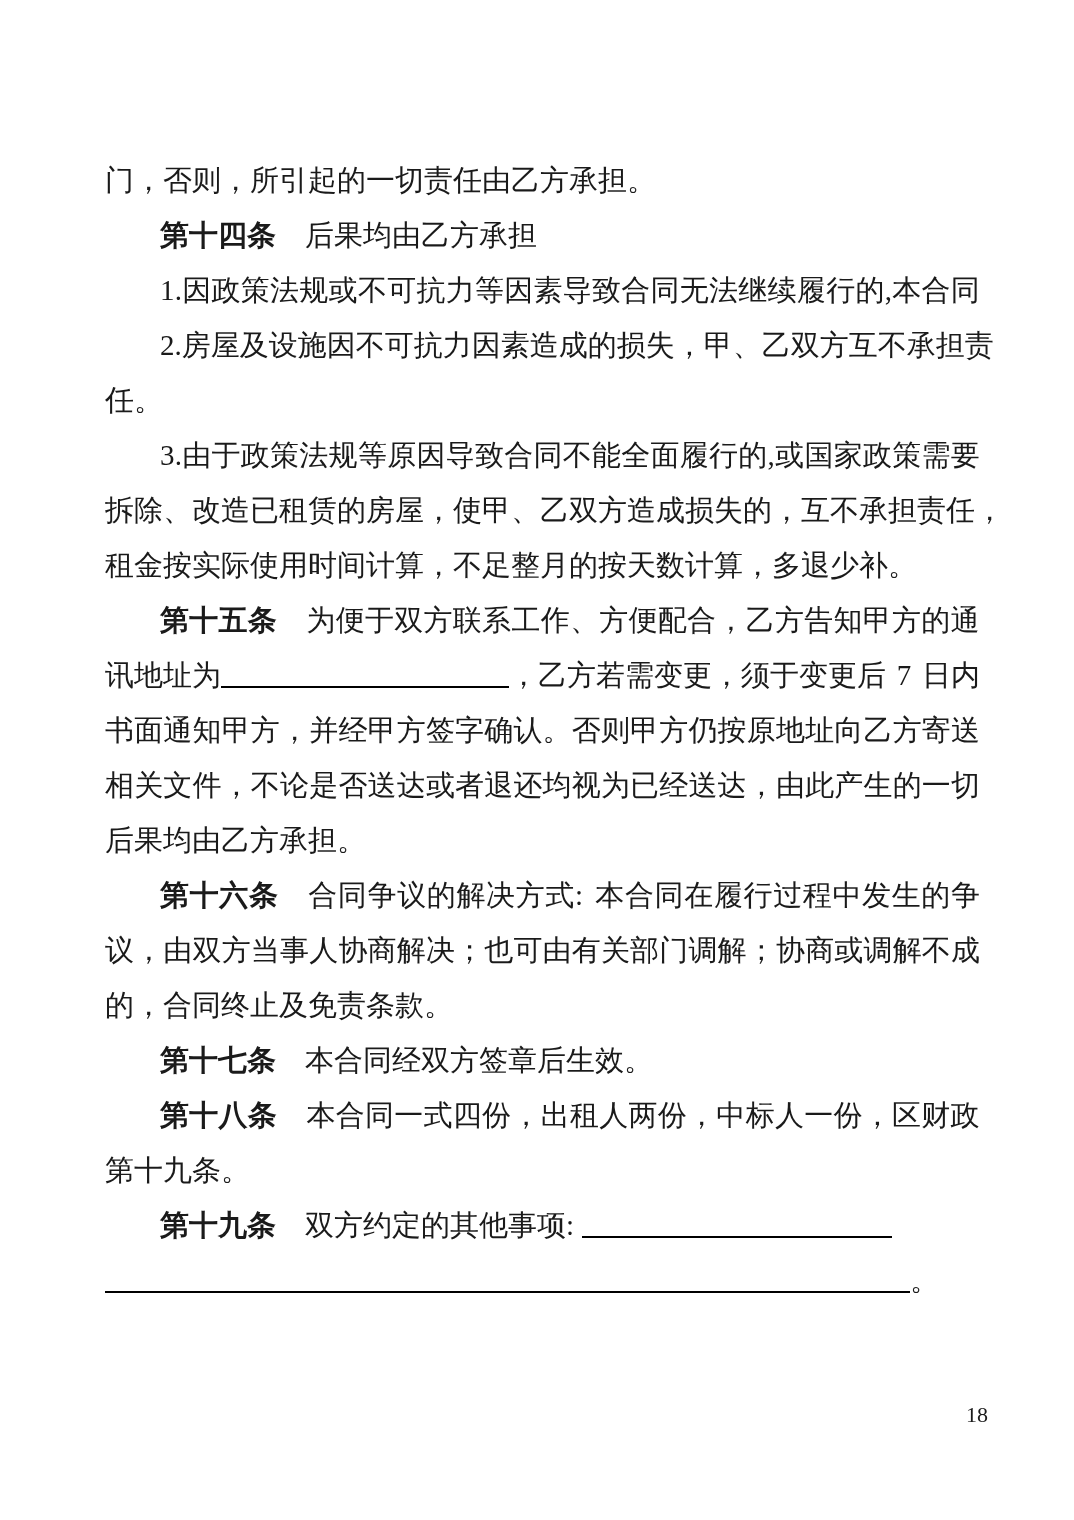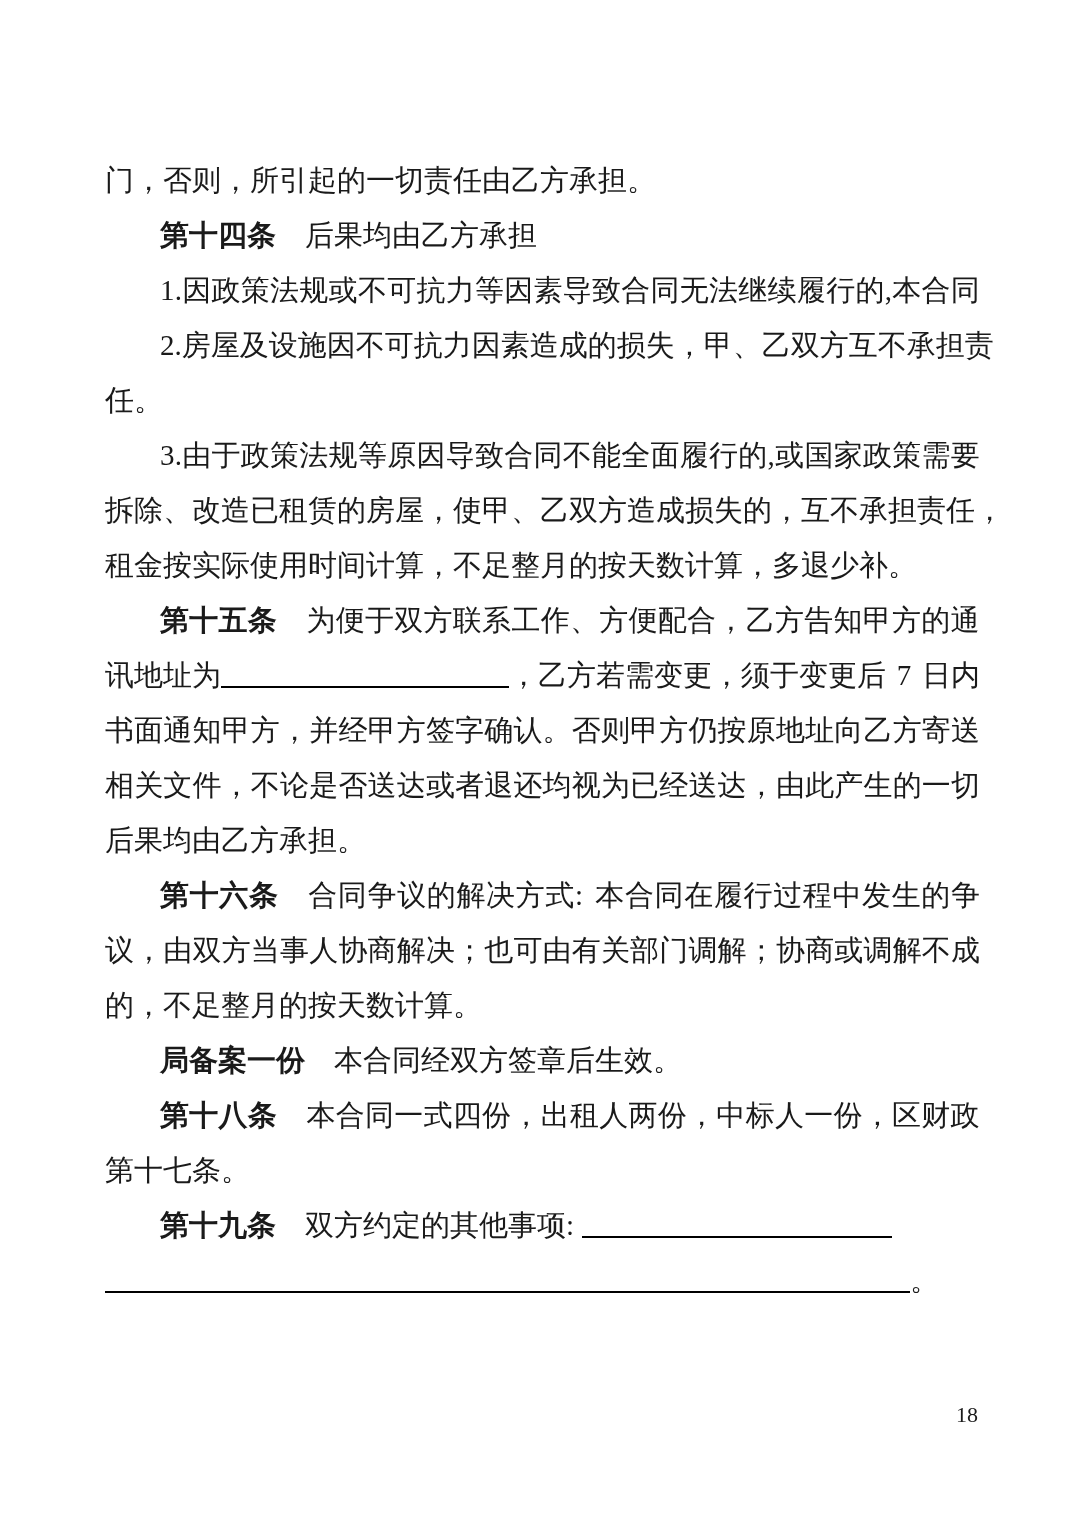--- a/index.html
+++ b/index.html
@@ -49,21 +49,21 @@
     height: 0;
     border-bottom: 2px solid #000000;
     transform: translateY(3px);
   }
   .blank-a { width: 295px; }
   .blank-b { width: 310px; margin-left: 8px; }
   .blank-c { width: 805px; }
   .page-number {
     position: absolute;
     top: 1400px;
-    right: 96px;
+    right: 86px;
     font-size: 22px;
     line-height: 30px;
   }
 </style>
 </head>
 <body>
 
 <div class="doc">
 
   <div class="line">
@@ -127,35 +127,35 @@
     <span class="seg bold split"><span>第</span><span>十</span><span>六</span><span>条</span></span>
       <span class="gap"></span>
       <span class="seg split"><span>合</span><span>同</span><span>争</span><span>议</span><span>的</span><span>解</span><span>决</span><span>方</span><span>式</span><span>:</span><span class="sp"></span><span>本</span><span>合</span><span>同</span><span>在</span><span>履</span><span>行</span><span>过</span><span>程</span><span>中</span><span>发</span><span>生</span><span>的</span><span>争</span></span>
   </div>
 
   <div class="line fill">
     <span class="seg split"><span>议</span><span>，</span><span>由</span><span>双</span><span>方</span><span>当</span><span>事</span><span>人</span><span>协</span><span>商</span><span>解</span><span>决</span><span>；</span><span>也</span><span>可</span><span>由</span><span>有</span><span>关</span><span>部</span><span>门</span><span>调</span><span>解</span><span>；</span><span>协</span><span>商</span><span>或</span><span>调</span><span>解</span><span>不</span><span>成</span></span>
   </div>
 
   <div class="line">
-    <span class="seg">的，不足整月的按天数计算。</span>
+    <span class="seg">的，合同终止及免责条款。</span>
   </div>
 
   <div class="line indent">
-    <span class="seg bold">局备案一份</span><span class="gap"></span><span class="seg">本合同经双方签章后生效。</span>
+    <span class="seg bold">第十七条</span><span class="gap"></span><span class="seg">本合同经双方签章后生效。</span>
   </div>
 
   <div class="line fill indent">
     <span class="seg bold split"><span>第</span><span>十</span><span>八</span><span>条</span></span>
       <span class="gap"></span>
       <span class="seg split"><span>本</span><span>合</span><span>同</span><span>一</span><span>式</span><span>四</span><span>份</span><span>，</span><span>出</span><span>租</span><span>人</span><span>两</span><span>份</span><span>，</span><span>中</span><span>标</span><span>人</span><span>一</span><span>份</span><span>，</span><span>区</span><span>财</span><span>政</span></span>
   </div>
 
   <div class="line">
-    <span class="seg">第十七条。</span>
+    <span class="seg">第十九条。</span>
   </div>
 
   <div class="line indent">
     <span class="seg bold">第十九条</span><span class="gap"></span><span class="seg">双方约定的其他事项:</span><span class="blank blank-b"></span>
   </div>
 
   <div class="line">
     <span class="blank blank-c"></span><span class="seg">。</span>
   </div>
 

